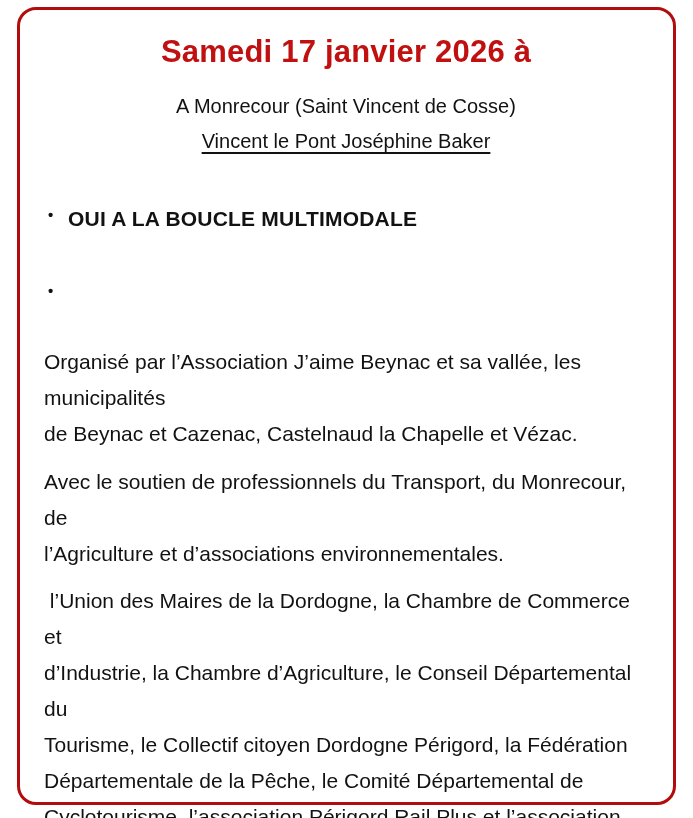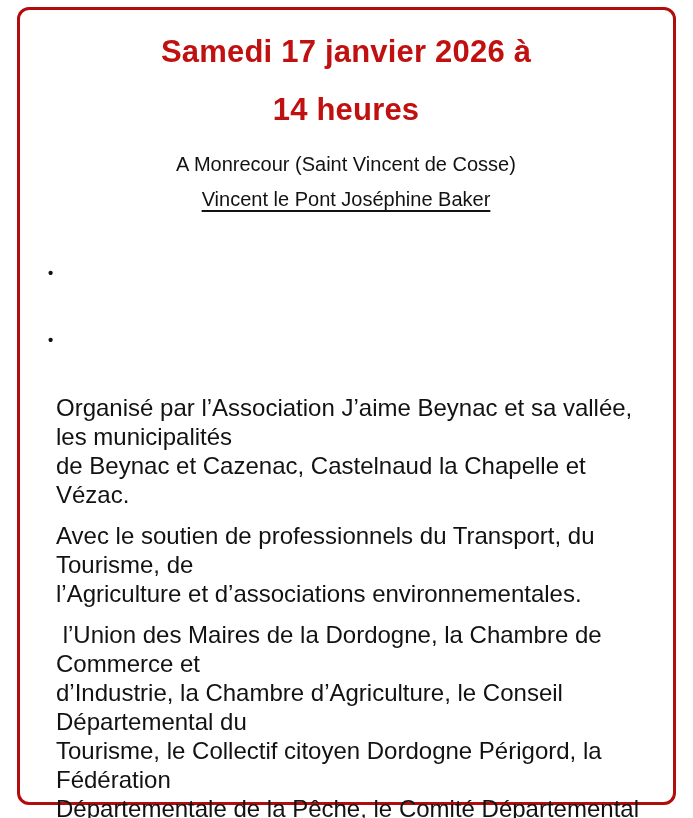--- a/index.html
+++ b/index.html
@@ -19,21 +19,21 @@
     background: #ffffff;
   }
   .frame {
     position: absolute;
     left: 17px;
     top: 7px;
     width: 659px;
     height: 798px;
     box-sizing: border-box;
     border: 3px solid #b20d0d;
-    border-radius: 12px;
+    border-radius: 19px;
     padding: 13px 25px 0 24px;
     background: #ffffff;
   }
   .hl {
     font-size: 31px;
     font-weight: 700;
     color: #c01010;
     line-height: 58px;
     text-align: center;
     letter-spacing: 0.2px;
@@ -73,58 +73,58 @@
     margin-left: 4px;
     margin-top: 1px;
     font-size: 15px;
     line-height: 14px;
     font-weight: 700;
   }
   .btxt {
     letter-spacing: 0.2px;
   }
   .para {
-    margin: 12px;
+    margin: 0;
     width: 606px;
-    font-size: 24px;
-    line-height: 29px;
+    font-size: 21px;
+    line-height: 36px;
     color: #121212;
     white-space: pre-wrap;
   }
   .para-1 { margin-top: 46px; }
   .para-2 { margin-top: 12px; }
   .para-3 { margin-top: 12px; }
   .para-4 { margin-top: 11px; }
 </style>
 </head>
 <body>
 
 <div class="page">
   <div class="frame">
 
     <div>
       <div class="hl">Samedi 17 janvier 2026 à</div>
-      <div class="hl">14 heures</div>
     </div>
 
     <div class="loc loc-first">A Monrecour (Saint Vincent de Cosse)</div>
     <div class="loc loc-underlined">Vincent le Pont Joséphine Baker</div>
 
     <div class="bullets">
       <div class="bullet">
         <span class="dot">•</span>
+        <span class="btxt">OUI A LA BOUCLE MULTIMODALE</span>
       </div>
       <div class="bullet">
         <span class="dot">•</span>
       </div>
     </div>
 
     <p class="para para-1">Organisé par l’Association J’aime Beynac et sa vallée, les municipalités
 de Beynac et Cazenac, Castelnaud la Chapelle et Vézac.</p>
-    <p class="para para-2">Avec le soutien de professionnels du Transport, du Tourisme, de
+    <p class="para para-2">Avec le soutien de professionnels du Transport, du Monrecour, de
 l’Agriculture et d’associations environnementales.</p>
     <p class="para para-4"> l’Union des Maires de la Dordogne, la Chambre de Commerce et
 d’Industrie, la Chambre d’Agriculture, le Conseil Départemental du
 Tourisme, le Collectif citoyen Dordogne Périgord, la Fédération
 Départementale de la Pêche, le Comité Départemental de
 Cyclotourisme, l’association Périgord Rail Plus et l’association
 Connaissance de la Vie fluviale.</p>
 
   </div>
 </div>

